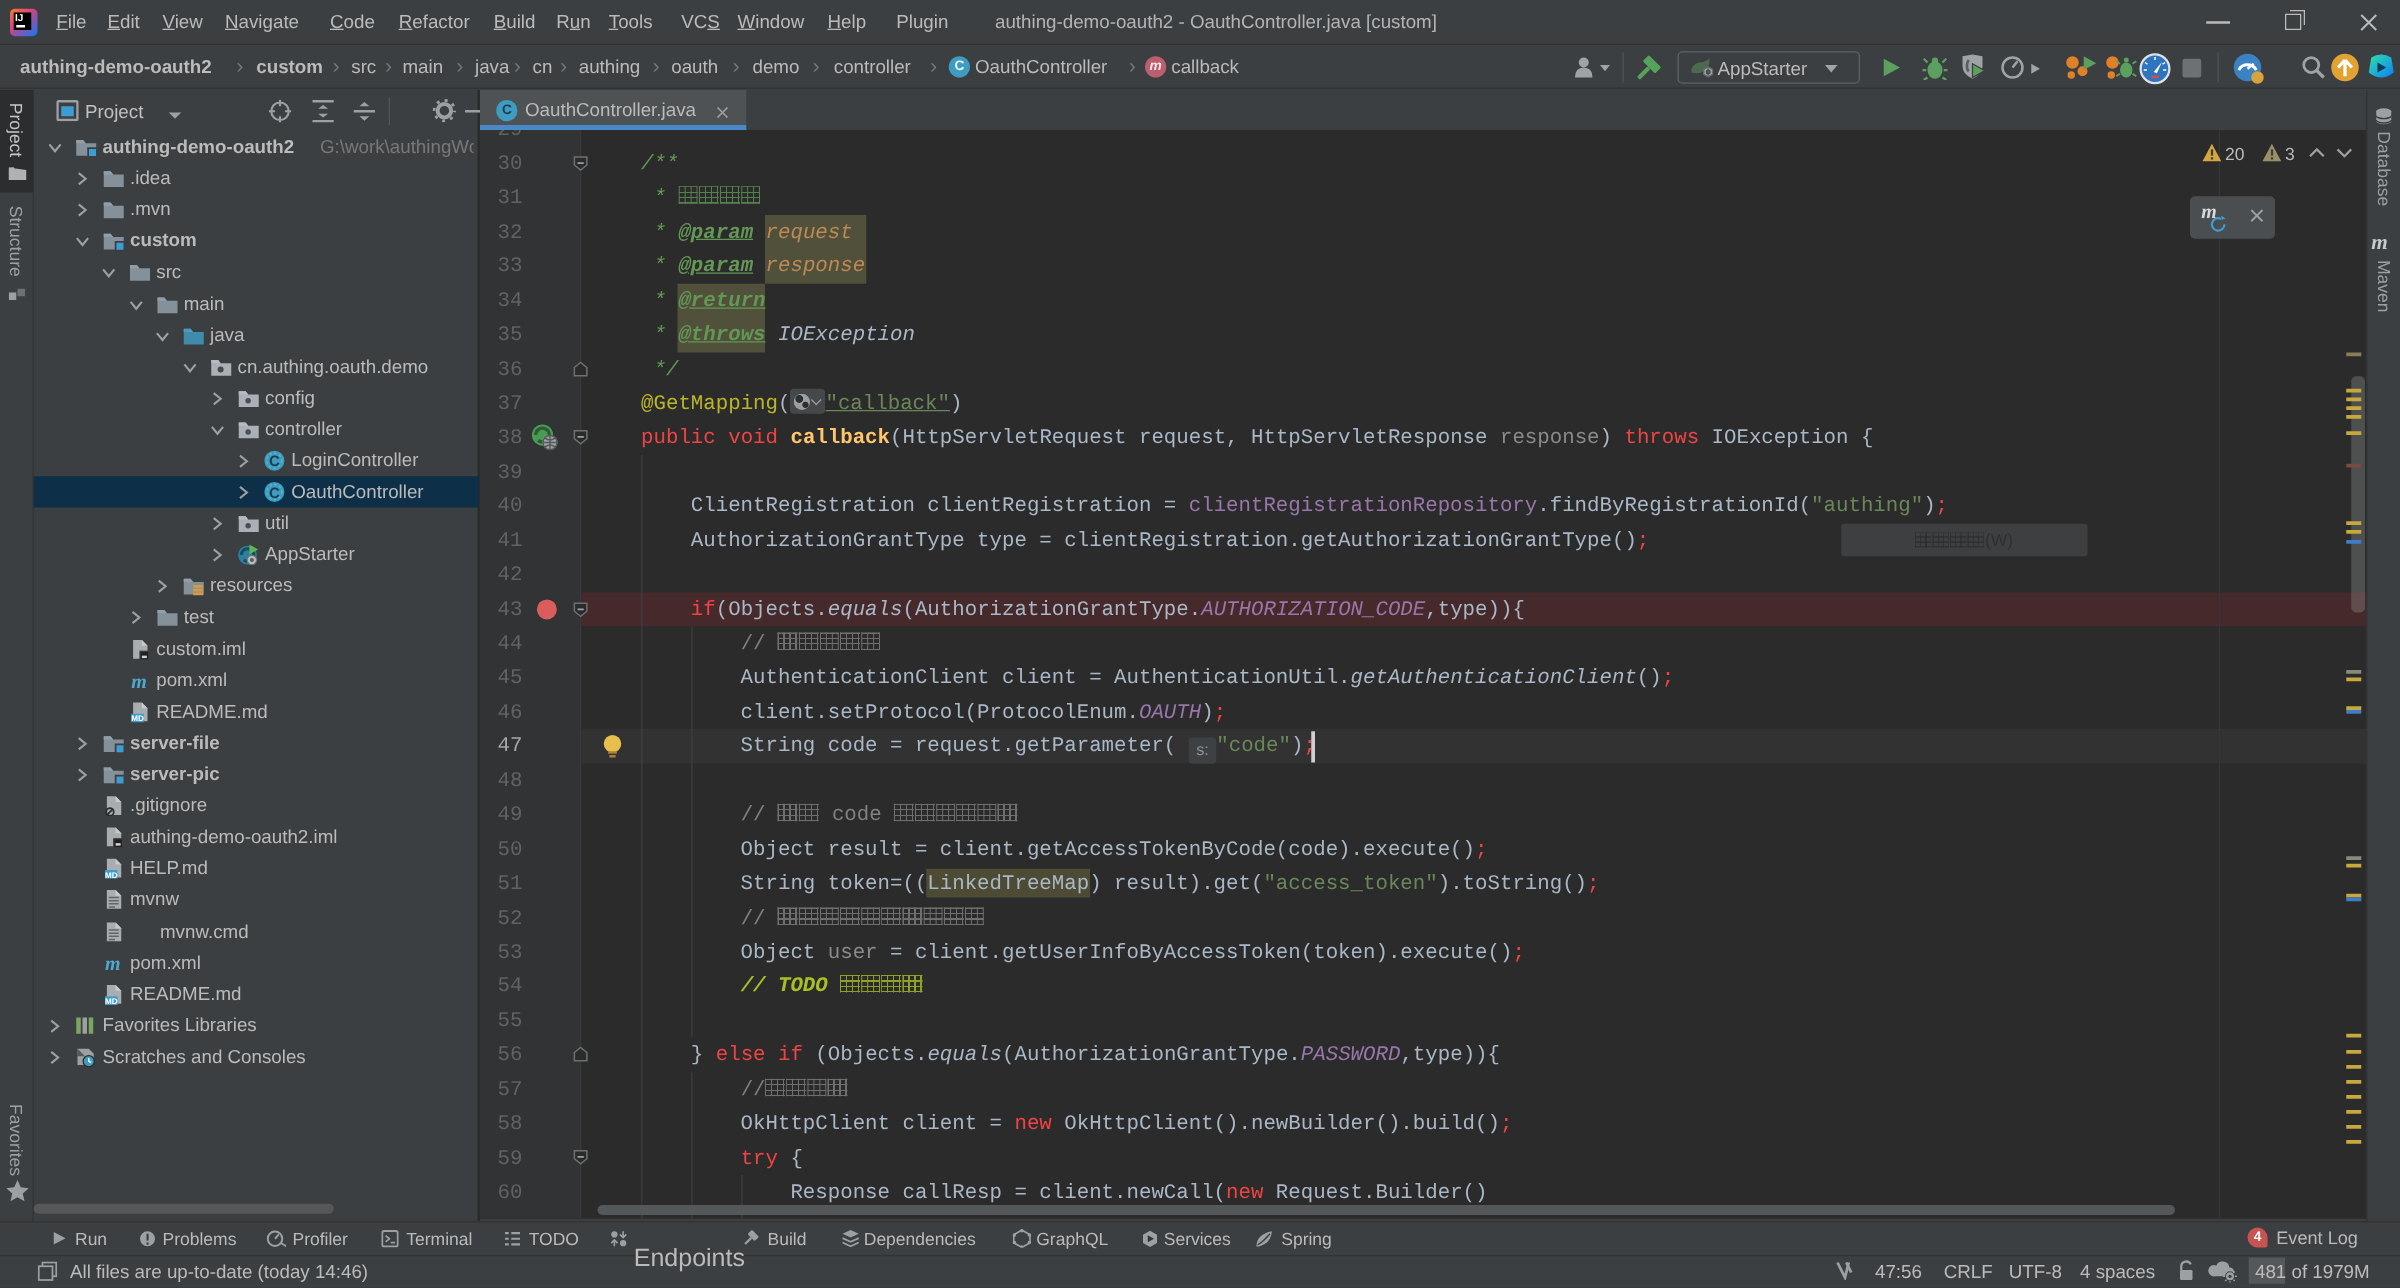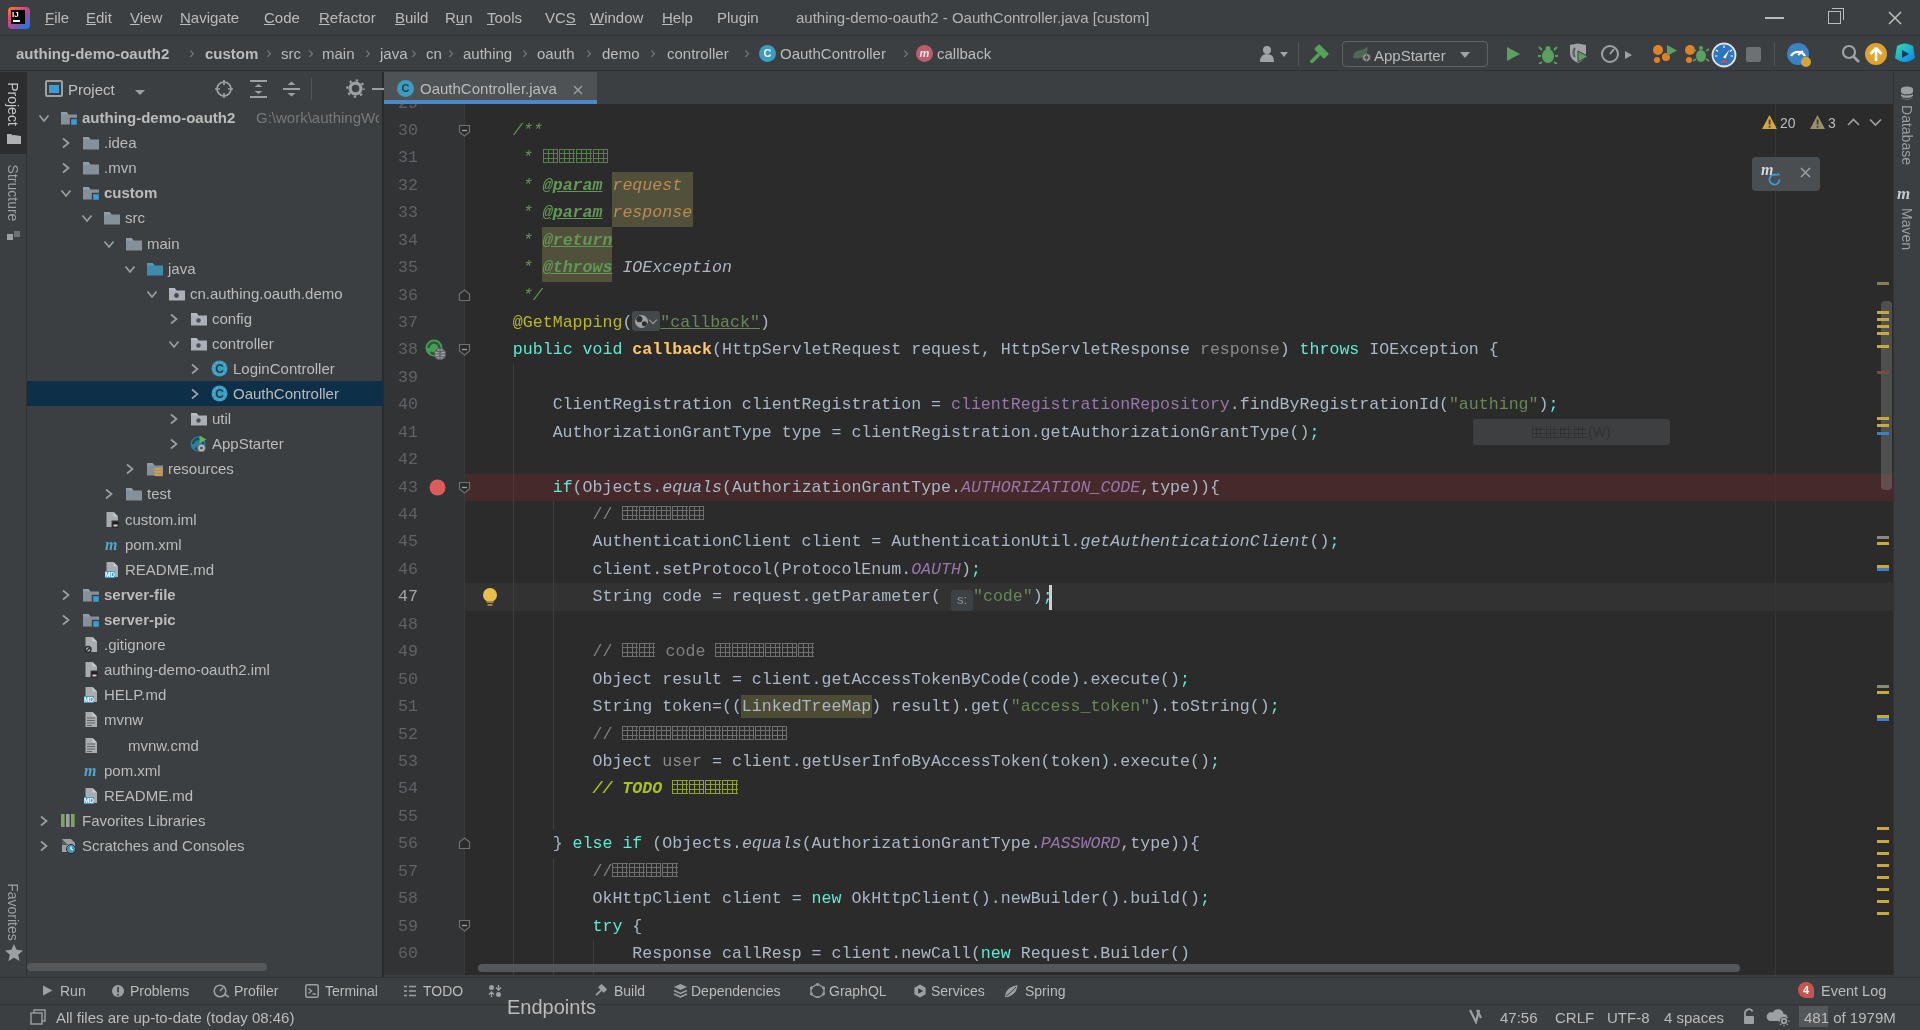--- a/index.html
+++ b/index.html
@@ -1,19 +1,19 @@
 <!DOCTYPE html>
 <html><head><meta charset="utf-8"><style>
 *{margin:0;padding:0;box-sizing:border-box}
 html,body{width:1920px;height:1030px;overflow:hidden;background:#3c3f41;font-family:"Liberation Sans",sans-serif}
 .abs{position:absolute}
 .t{color:#bbbbbb;font-size:15px}
 .cl{position:absolute;left:89px;white-space:pre;height:28px;line-height:27.4px;color:#a9b7c6;font-family:"Liberation Mono",monospace;font-size:16.6px}
 .ln{position:absolute;left:0;width:34px;text-align:right;height:28px;line-height:27.4px;color:#606366;font-family:"Liberation Mono",monospace;font-size:16.6px}
-.kw{color:#5eead4}
+.kw{color:#ef4444}
 .str{color:#6a8759}
 .cmt{color:#808080}
 .doc{color:#629755;font-style:italic}
 .dt{color:#629755;font-weight:bold;font-style:italic;text-decoration:underline}
 .dv{color:#bc8a54;font-style:italic}
 .ann{color:#bbb529}
 .cst{color:#9876aa;font-style:italic}
 .fld{color:#9876aa}
 .mn{color:#ffc66b;font-weight:bold}
 .it{font-style:italic}
@@ -753,21 +753,21 @@
       <path d="M2 12 Q7 9 12 3" stroke="#3c3f41" stroke-width="1" fill="none"></path>
     </svg>
 <div class="t abs" style="left:1025px;top:983px;font-size:14px">Spring</div>
 <div class="abs" style="left:1798px;top:982px;width:16px;height:16px;border-radius:50% 50% 2px 50%;background:#c75450;color:#fff;font-size:11px;font-weight:bold;text-align:center;line-height:16px">4</div>
 <div class="t abs" style="left:1821px;top:983px;font-size:14.5px">Event Log</div>
 
 <svg class="abs" style="left:30px;top:1009px" width="16" height="16">
       <rect x="4" y="1" width="11" height="11" fill="none" stroke="#9da0a2" stroke-width="1.4"></rect>
       <rect x="1" y="4" width="11" height="11" fill="#3c3f41" stroke="#9da0a2" stroke-width="1.4"></rect>
     </svg>
-<div class="t abs" style="left:56px;top:1009px">All files are up-to-date (today 08:46)</div>
+<div class="t abs" style="left:56px;top:1009px">All files are up-to-date (today 14:46)</div>
 <svg class="abs" style="left:1468px;top:1008px" width="18" height="16">
       <path d="M2 2 L8 14 L11 2" stroke="#9da0a2" stroke-width="2.2" fill="none"></path>
       <path d="M9 2 L13 10" stroke="#9da0a2" stroke-width="2.2"></path>
     </svg>
 <div class="t abs" style="left:1500px;top:1009px">47:56</div>
 <div class="t abs" style="left:1555px;top:1009px">CRLF</div>
 <div class="t abs" style="left:1607px;top:1009px">UTF-8</div>
 <div class="t abs" style="left:1664px;top:1009px">4 spaces</div>
 <svg class="abs" style="left:1742px;top:1008px" width="14" height="17">
       <path d="M3 8 V5 a4 4 0 0 1 7.6 -1.5" fill="none" stroke="#9da0a2" stroke-width="1.8"></path>

